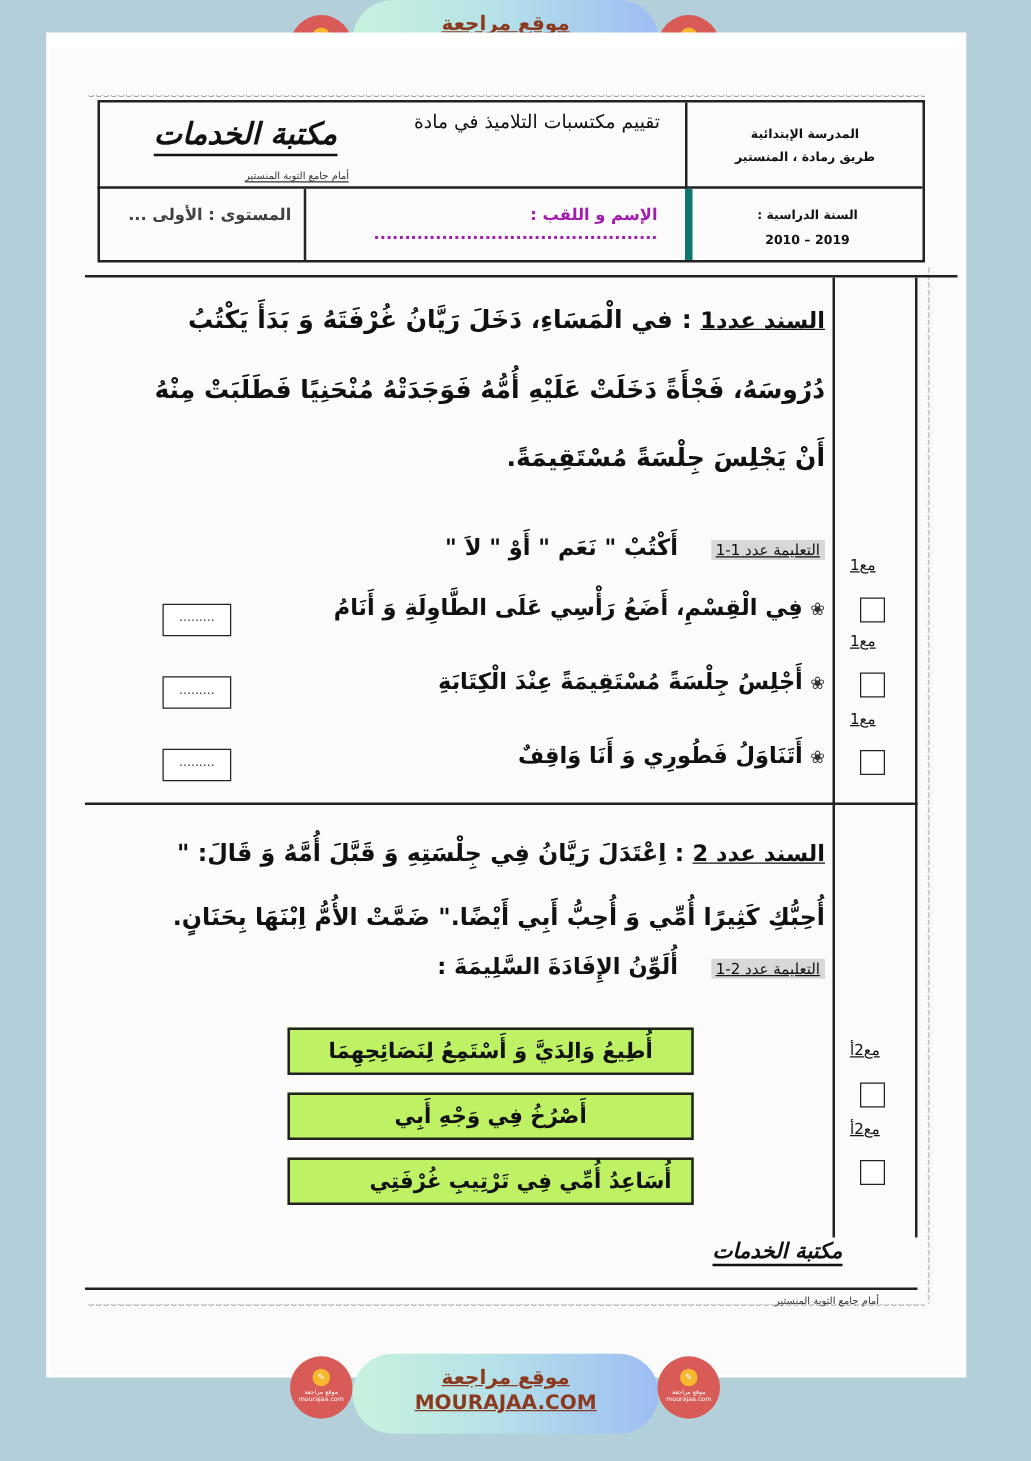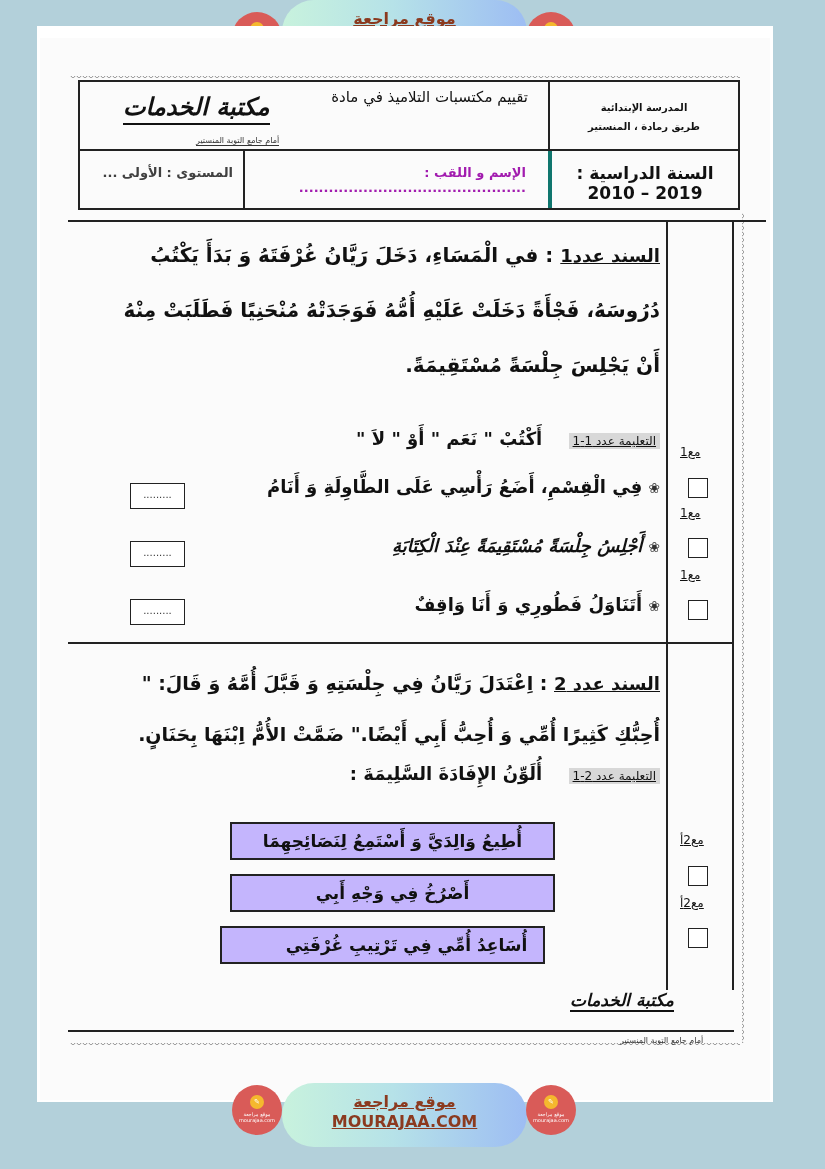--- a/index.html
+++ b/index.html
@@ -45,22 +45,22 @@
     border: 2px solid #222;
   }
   .hdr .c-school {
     position: absolute; right: 0; top: 0; width: 190px; height: 69px;
     border-left: 2px solid #222; border-bottom: 2px solid #222;
     text-align: center; font-weight: bold; font-size: 10px; color: #111;
     padding-top: 16px; line-height: 19px;
   }
   .hdr .c-year {
     position: absolute; right: 0; top: 69px; width: 190px; height: 57px;
-    border-left: 4px solid #0f766e;
-    text-align: center; font-weight: bold; font-size: 17px; color: #111;
+    border-left: 6px solid #0f766e;
+    text-align: center; font-weight: bold; font-size: 10px; color: #111;
     padding-top: 12px; line-height: 20px;
   }
   .hdr .c-title {
     position: absolute; right: 190px; top: 0; width: 470px; height: 69px;
     border-bottom: 2px solid #222;
   }
   .hdr .t1 { position: absolute; right: 20px; top: 6px; font-size: 15px; color: #111; }
   .hdr .t2 { position: absolute; right: 20px; top: 32px; font-size: 17px; font-weight: bold; color: #111; }
   .hdr .stamp {
     position: absolute; left: 45px; top: 10px; font-family: "DejaVu Serif", serif;
@@ -131,21 +131,21 @@
   .score-lbl {
     position: absolute; left: 640px; font-size: 12px; color: #111;
     text-decoration: underline;
   }
   .score-box {
     position: absolute; left: 648px; width: 20px; height: 20px; border: 1.5px solid #222; background: #fff;
   }
 
   .choice {
     position: absolute; left: 230px; width: 325px; height: 38px;
-    border: 2px solid #222; background: #c4b5fd;
+    border: 2px solid #222; background: #bef264;
     font-size: 17px; font-weight: bold; color: #111; text-align: center; line-height: 34px;
   }
   .footer-stamp {
     position: absolute; left: 570px; top: 990px; font-family: "DejaVu Serif", serif;
     font-style: italic; font-weight: bold; font-size: 17px; color: #111;
     border-bottom: 2px solid #111;
   }
   .footer-sub {
     position: absolute; left: 620px; top: 1036px; font-size: 8px; color: #333;
   }
@@ -233,21 +233,21 @@
     <div class="instr rtl" style="top:390px;">
       <span class="tag">التعليمة عدد 1-1</span>
       <span>أَكْتُبْ " نَعَم " أَوْ " لاَ "</span>
     </div>
 
     <div class="item rtl" style="top:438px;">
       <span class="bullet">❀</span><span>فِي الْقِسْمِ، أَضَعُ رَأْسِي عَلَى الطَّاوِلَةِ وَ أَنَامُ</span>
     </div>
     <div class="ans-box" style="top:445px;">.........</div>
 
-    <div class="item rtl" style="top:497px;font-style:italic;">
+    <div class="item rtl" style="top:497px;">
       <span class="bullet">❀</span><span>أَجْلِسُ جِلْسَةً مُسْتَقِيمَةً عِنْدَ الْكِتَابَةِ</span>
     </div>
     <div class="ans-box" style="top:503px;">.........</div>
 
     <div class="item rtl" style="top:556px;">
       <span class="bullet">❀</span><span>أَتَنَاوَلُ فَطُورِي وَ أَنَا وَاقِفٌ</span>
     </div>
     <div class="ans-box" style="top:561px;">.........</div>
 
     <div class="score-lbl rtl" style="top:407px;">مع1</div>
@@ -262,21 +262,21 @@
       <div>أُحِبُّكِ كَثِيرًا أُمِّي وَ أُحِبُّ أَبِي أَيْضًا." ضَمَّتْ الأُمُّ اِبْنَهَا بِحَنَانٍ.</div>
     </div>
 
     <div class="instr rtl" style="top:725px;">
       <span class="tag">التعليمة عدد 2-1</span>
       <span>أُلَوِّنُ الإِفَادَةَ السَّلِيمَةَ :</span>
     </div>
 
     <div class="choice rtl" style="top:784px; left:190px;">أُطِيعُ وَالِدَيَّ وَ أَسْتَمِعُ لِنَصَائِحِهِمَا</div>
     <div class="choice rtl" style="top:836px; left:190px;">أَصْرُخُ فِي وَجْهِ أَبِي</div>
-    <div class="choice rtl" style="top:888px; left:180px;padding-left:48px;">أُسَاعِدُ أُمِّي فِي تَرْتِيبِ غُرْفَتِي</div>
+    <div class="choice rtl" style="top:888px; left:190px;padding-left:48px;">أُسَاعِدُ أُمِّي فِي تَرْتِيبِ غُرْفَتِي</div>
 
     <div class="score-lbl rtl" style="top:795px;">مع2أ</div>
     <div class="score-box" style="top:828px;"></div>
     <div class="score-lbl rtl" style="top:858px;">مع2أ</div>
     <div class="score-box" style="top:890px;"></div>
   </div>
 </div>
 
 <div class="footer-stamp rtl">مكتبة الخدمات</div>
 <div class="footer-sub rtl">أمام جامع التوبة المنستير</div>

